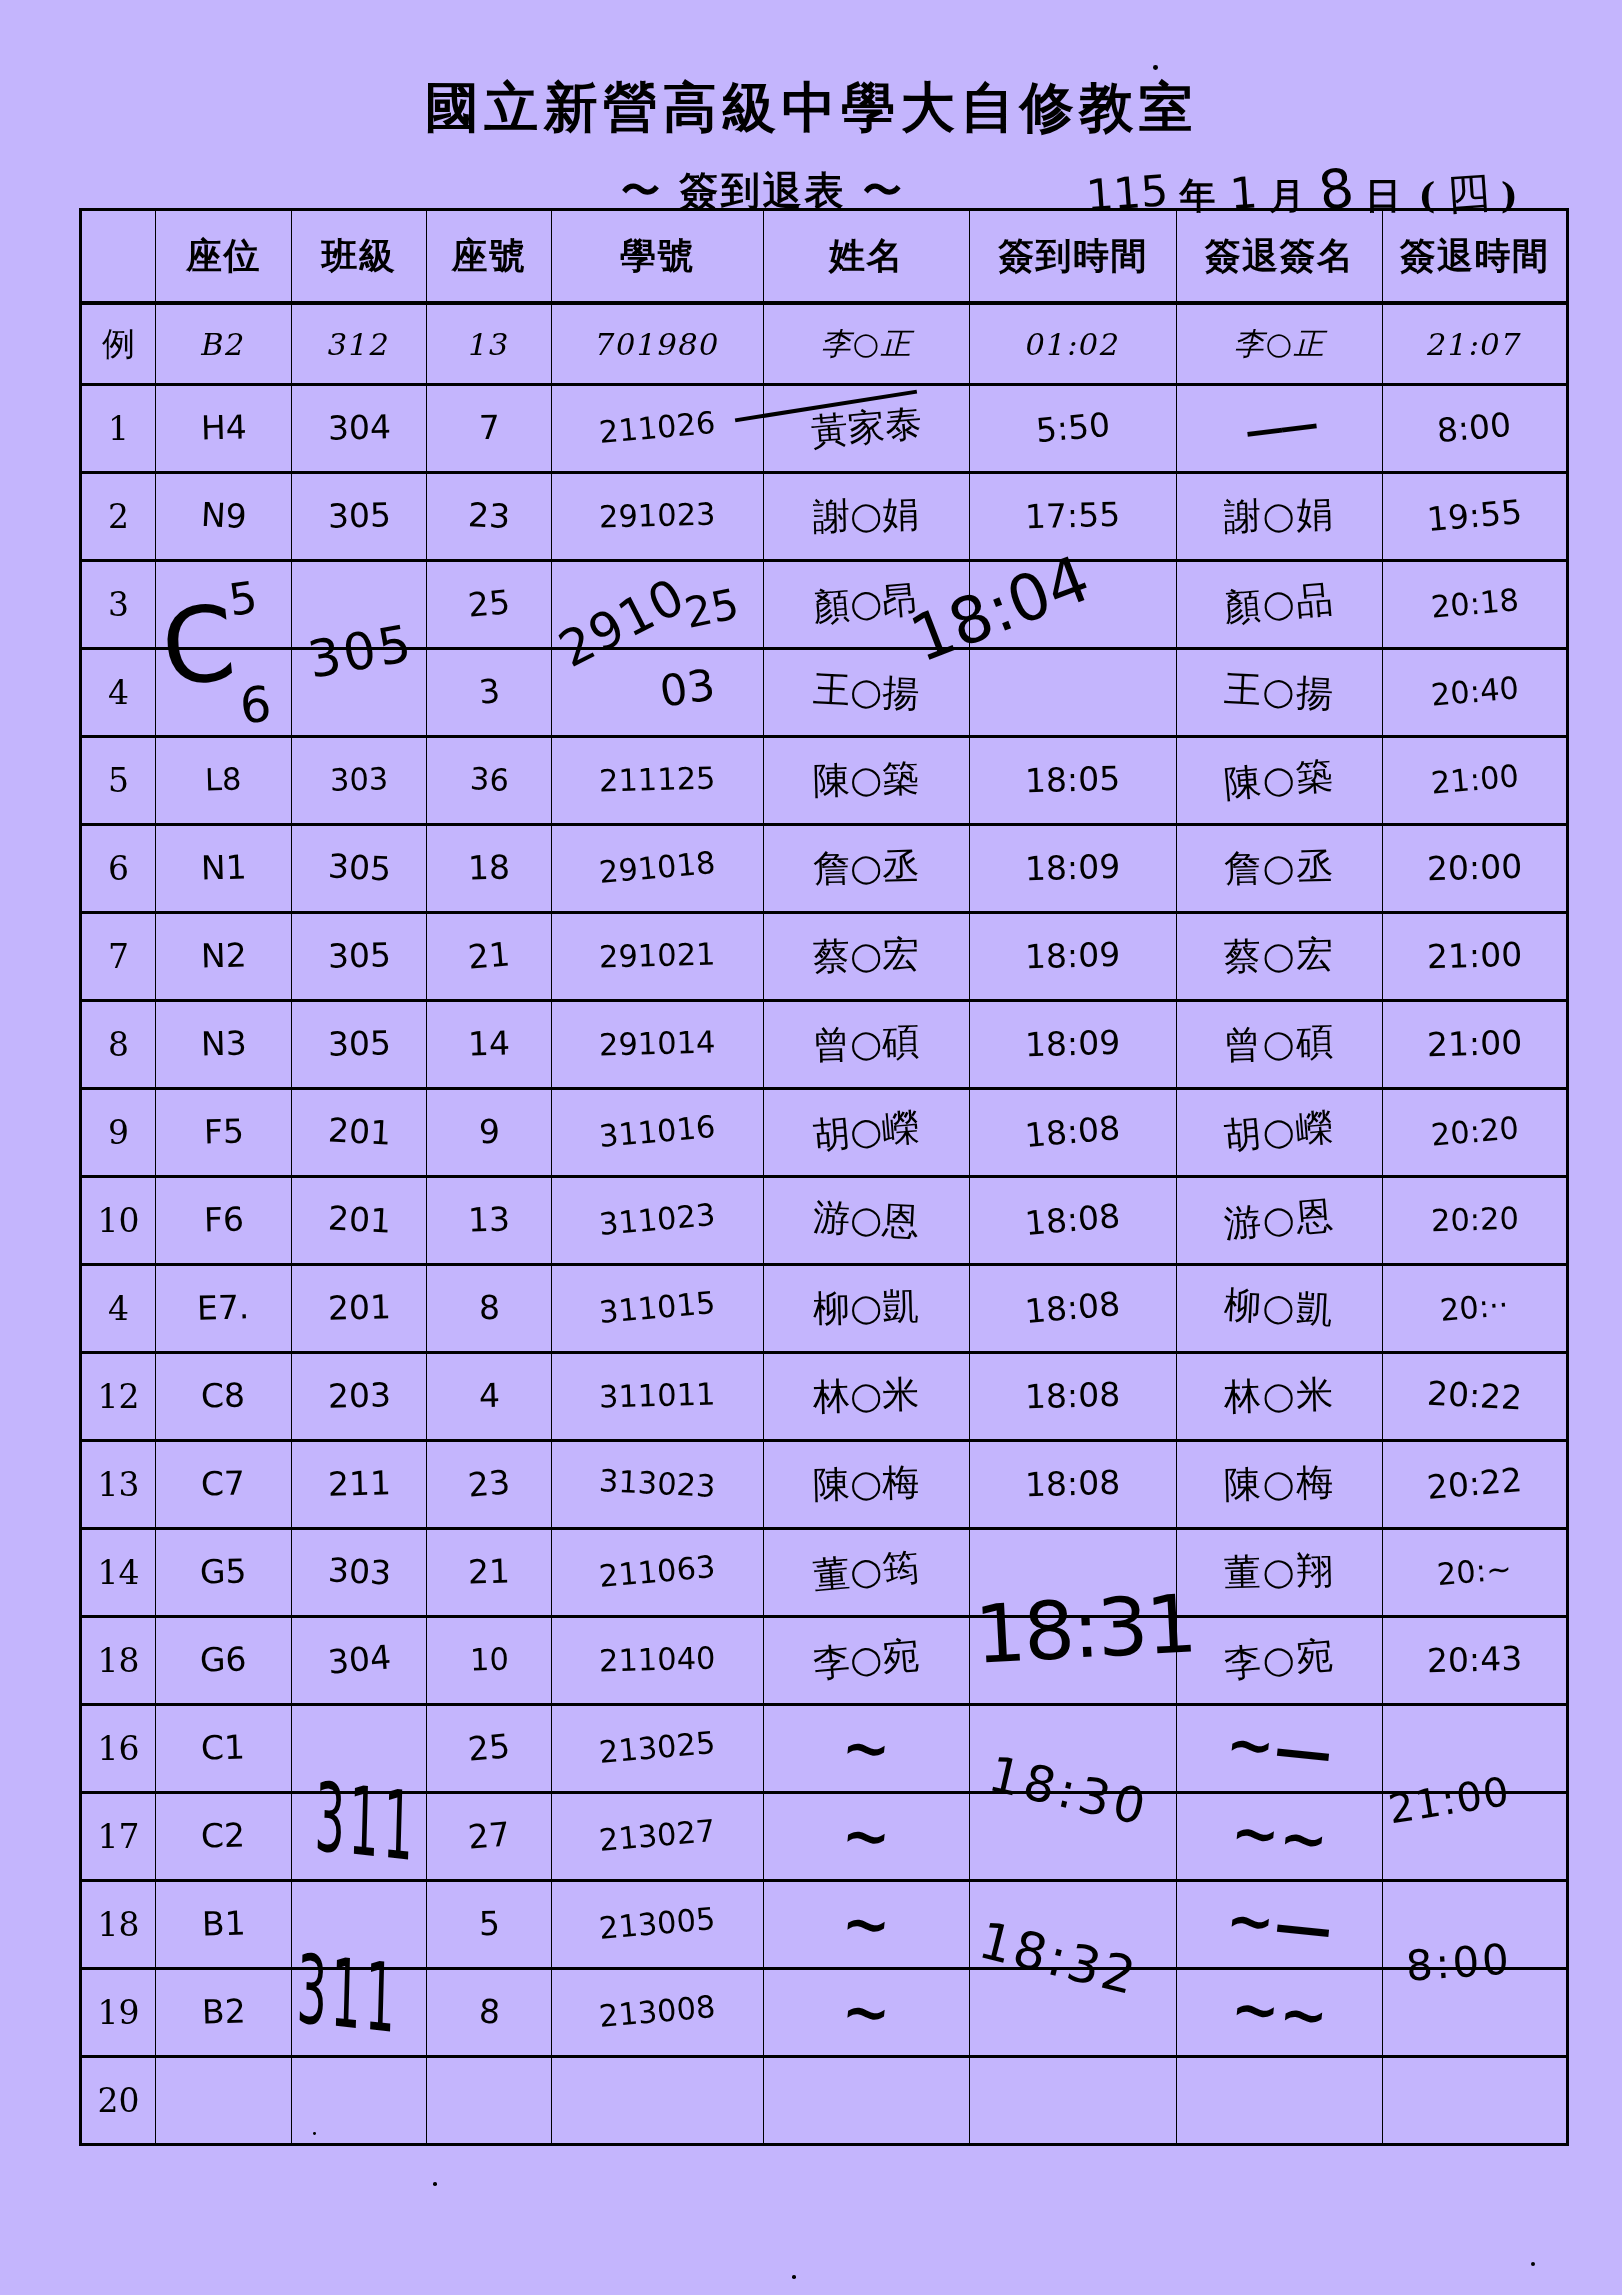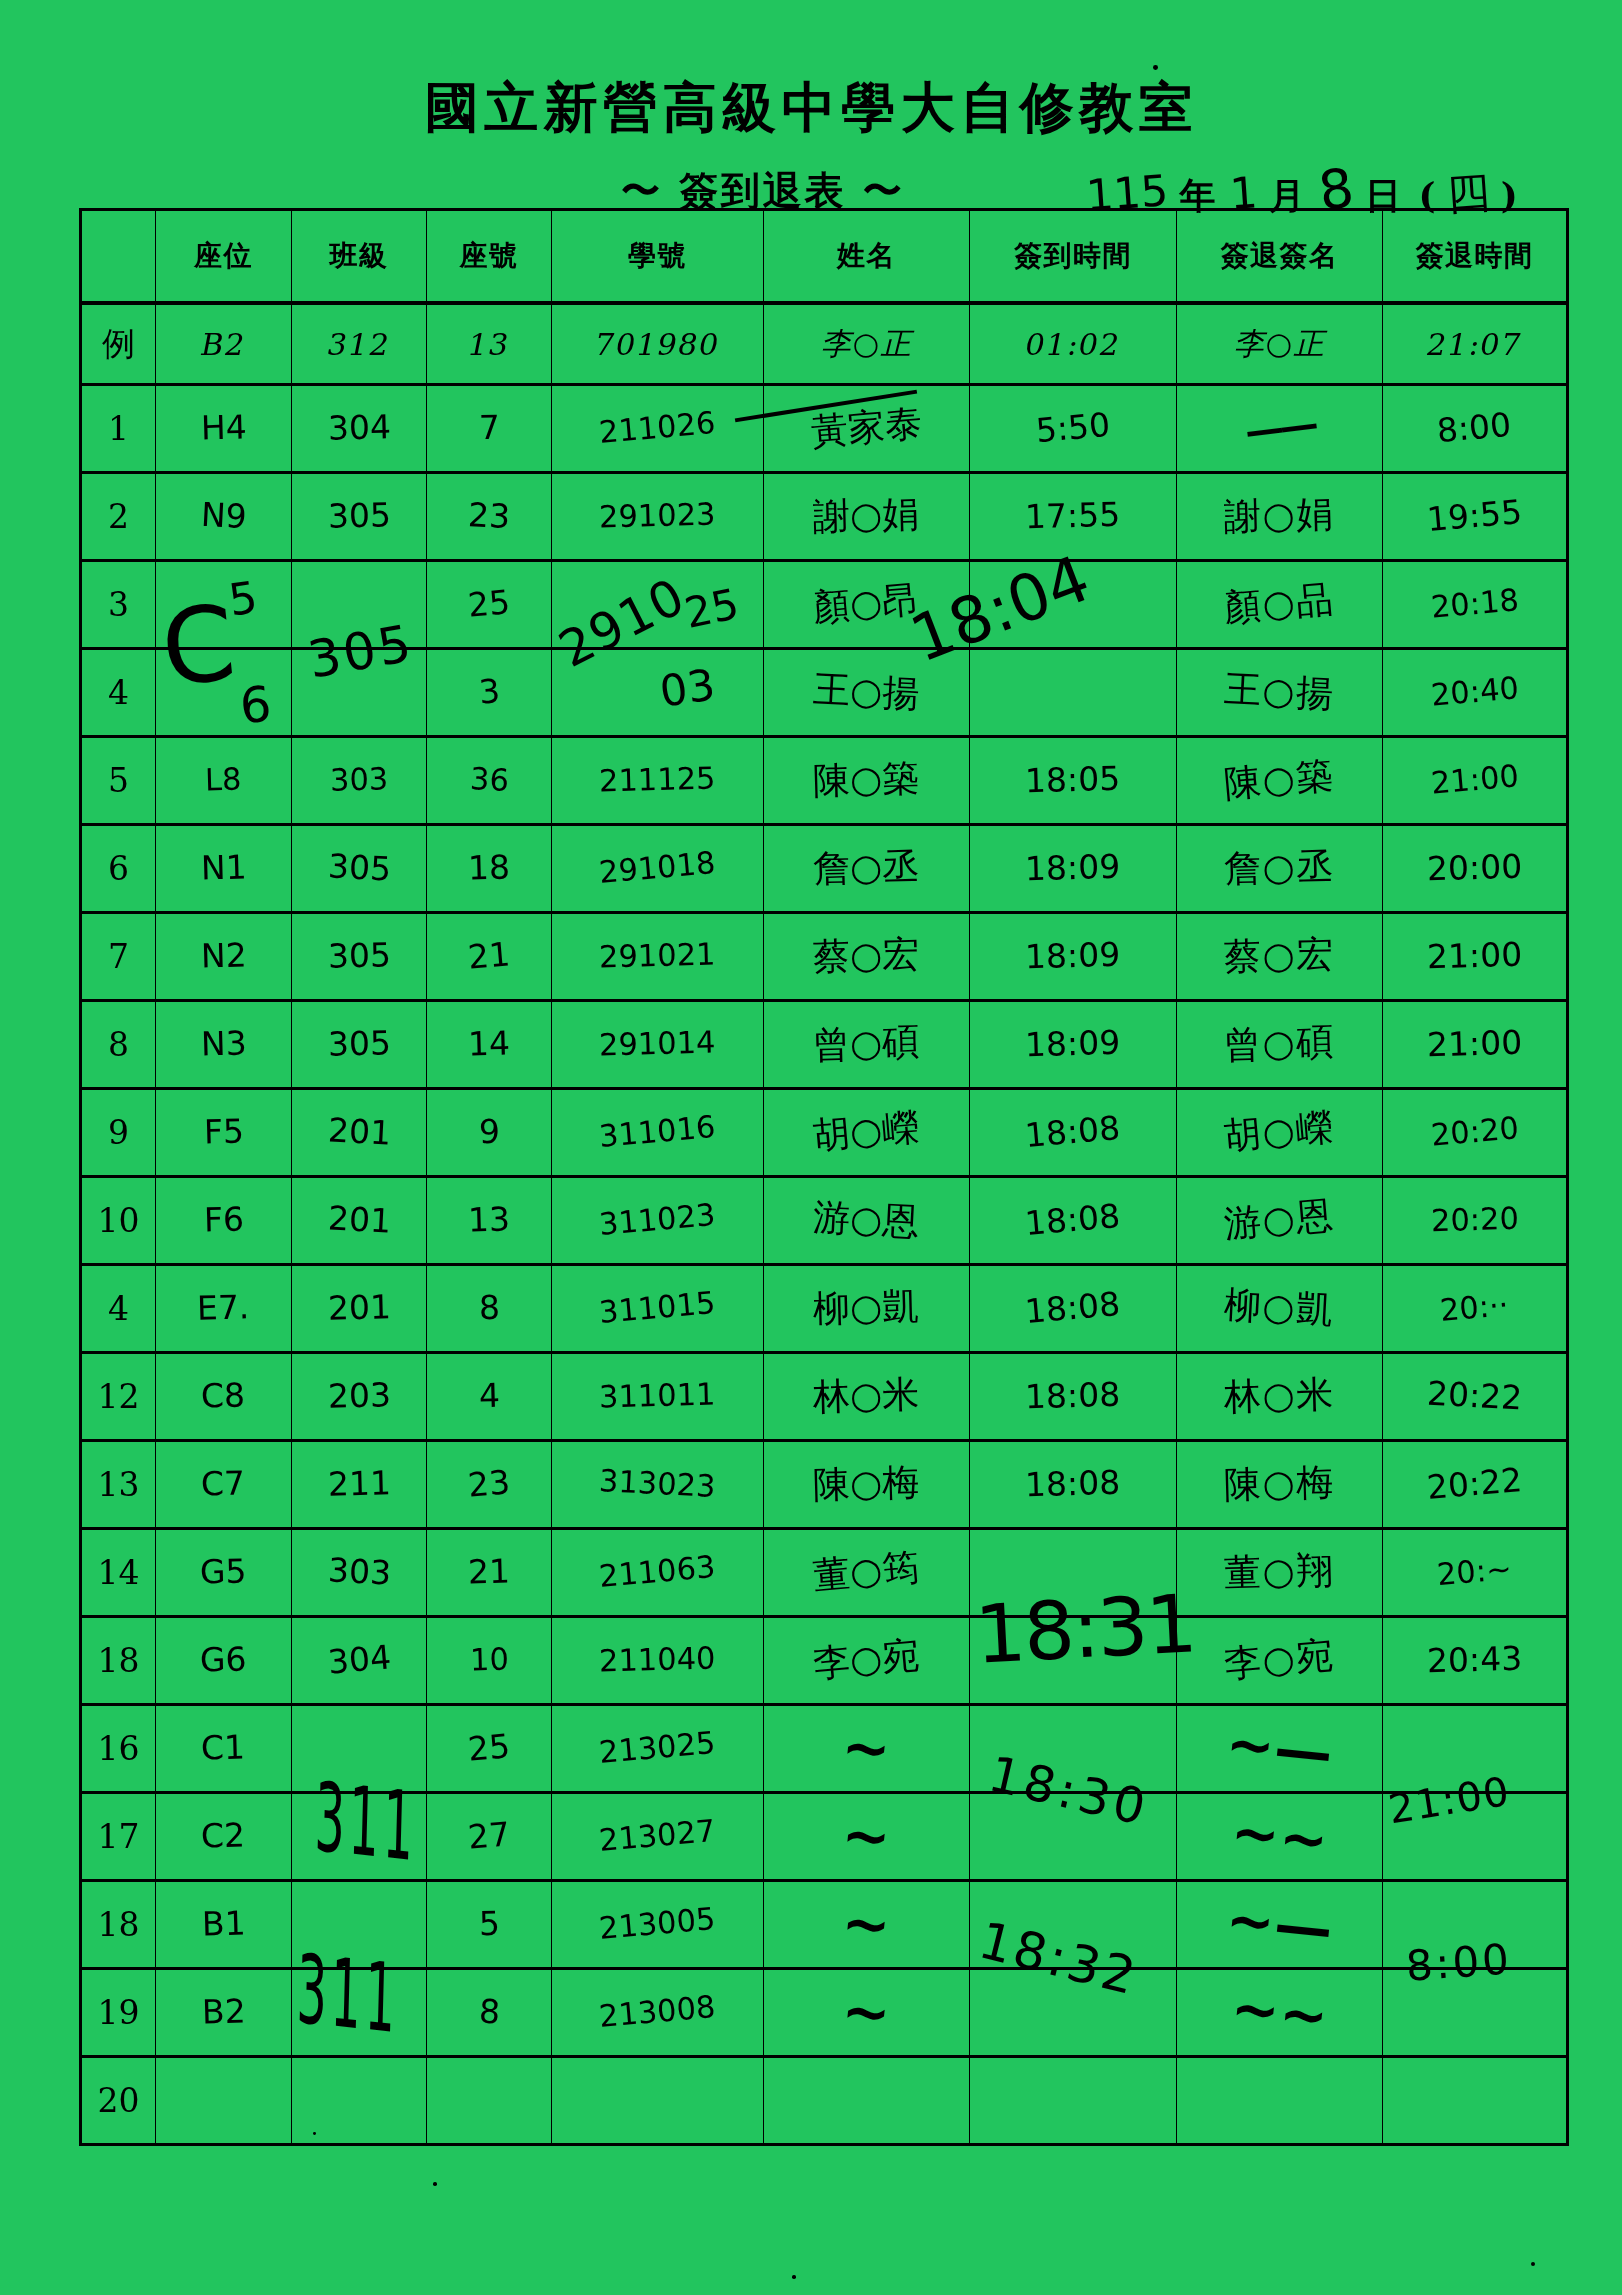--- a/index.html
+++ b/index.html
@@ -1,37 +1,37 @@
 <!DOCTYPE html>
 <html style="font-size:11px"><head>
 <meta charset="utf-8">
 <style>
   html,body{margin:0;padding:0;background:#ffffff;}
   body{width:1623px;height:2295px;position:relative;overflow:hidden;color:#000;
        font-family:"DejaVu Serif", serif;}
-  .sheet{position:absolute;inset:0;background:#22c55e;}
+  .sheet{position:absolute;inset:0;background:#c4b5fd;}
 
   
   .title{position:absolute;top:72px;left:0;width:100%;text-align:center;
          font-size:54px;font-weight:bold;letter-spacing:5.5px;
          font-family:"DejaVu Serif", serif;}
   .subline{position:absolute;top:158px;left:0;width:100%;height:62px;}
   .subtitle{position:absolute;left:621px;top:5.5px;font-size:39px;font-weight:bold;letter-spacing:2.8px;}
   .dateline{position:absolute;left:1082px;top:0;white-space:nowrap;}
   .dateline .plab{font-size:36px;font-weight:bold;margin:0 7px;}
   .hwd{font-family:"DejaVu Sans", sans-serif;font-size:43px;display:inline-block;
        transform:rotate(-4deg);margin:0 4.2px;}
   .hwd.big{font-size:54px;transform:rotate(-8deg);}
 
   
   table.grid{position:absolute;left:79px;top:208px;width:1485px;
              border-collapse:collapse;table-layout:fixed;border:3.5px solid #000;}
   .grid th,.grid td{border-left:1.4px solid #000;border-top:3.5px solid #000;
                     padding:0;text-align:center;vertical-align:middle;overflow:visible;}
-  tr.head th{height:90px;font-size:28px;font-weight:bold;font-family:"DejaVu Serif",serif;letter-spacing:1.4px;}
+  tr.head th{height:90px;font-size:36px;font-weight:bold;font-family:"DejaVu Serif",serif;letter-spacing:1.4px;}
   tr.exrow td{height:78px;border-top-width:4.2px;}
   tr.r td{height:85px;}
   tr.r:first-of-type td{border-top-width:4.2px;}
   .rn{font-size:33px;font-family:"DejaVu Serif",serif;}
   .ex{font-style:italic;font-size:30.5px;font-family:"DejaVu Serif",serif;letter-spacing:1.4px;}
 
   
   .hw{display:inline-block;font-family:"DejaVu Sans", sans-serif;font-size:33px;
       transform:rotate(-1.5deg);line-height:1.05;}
   .nm{font-size:37px;}

